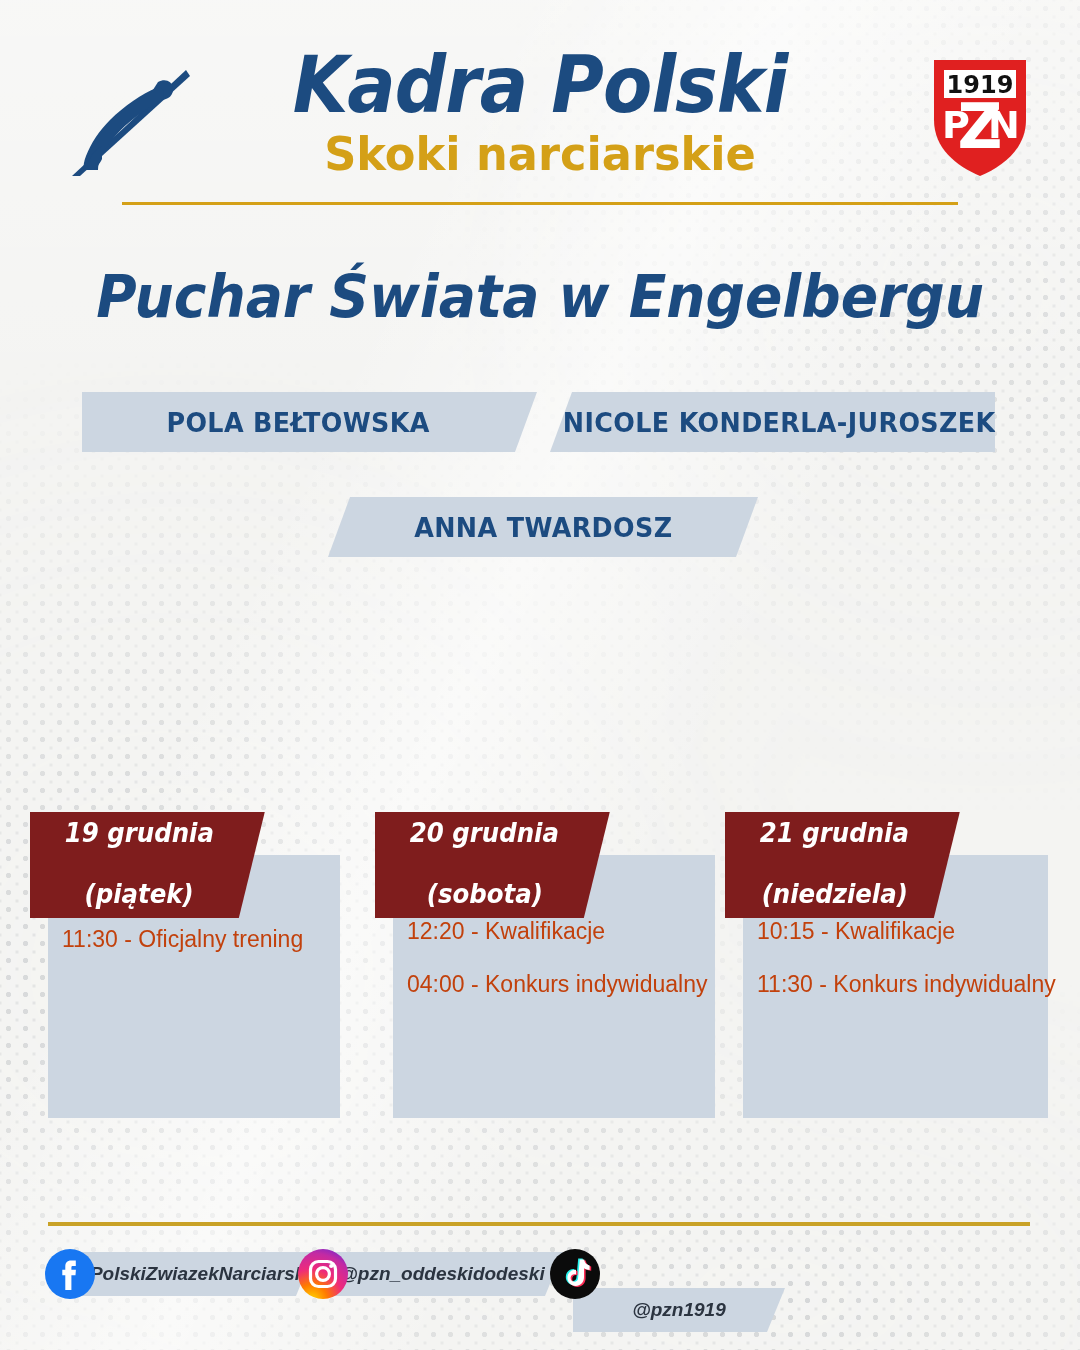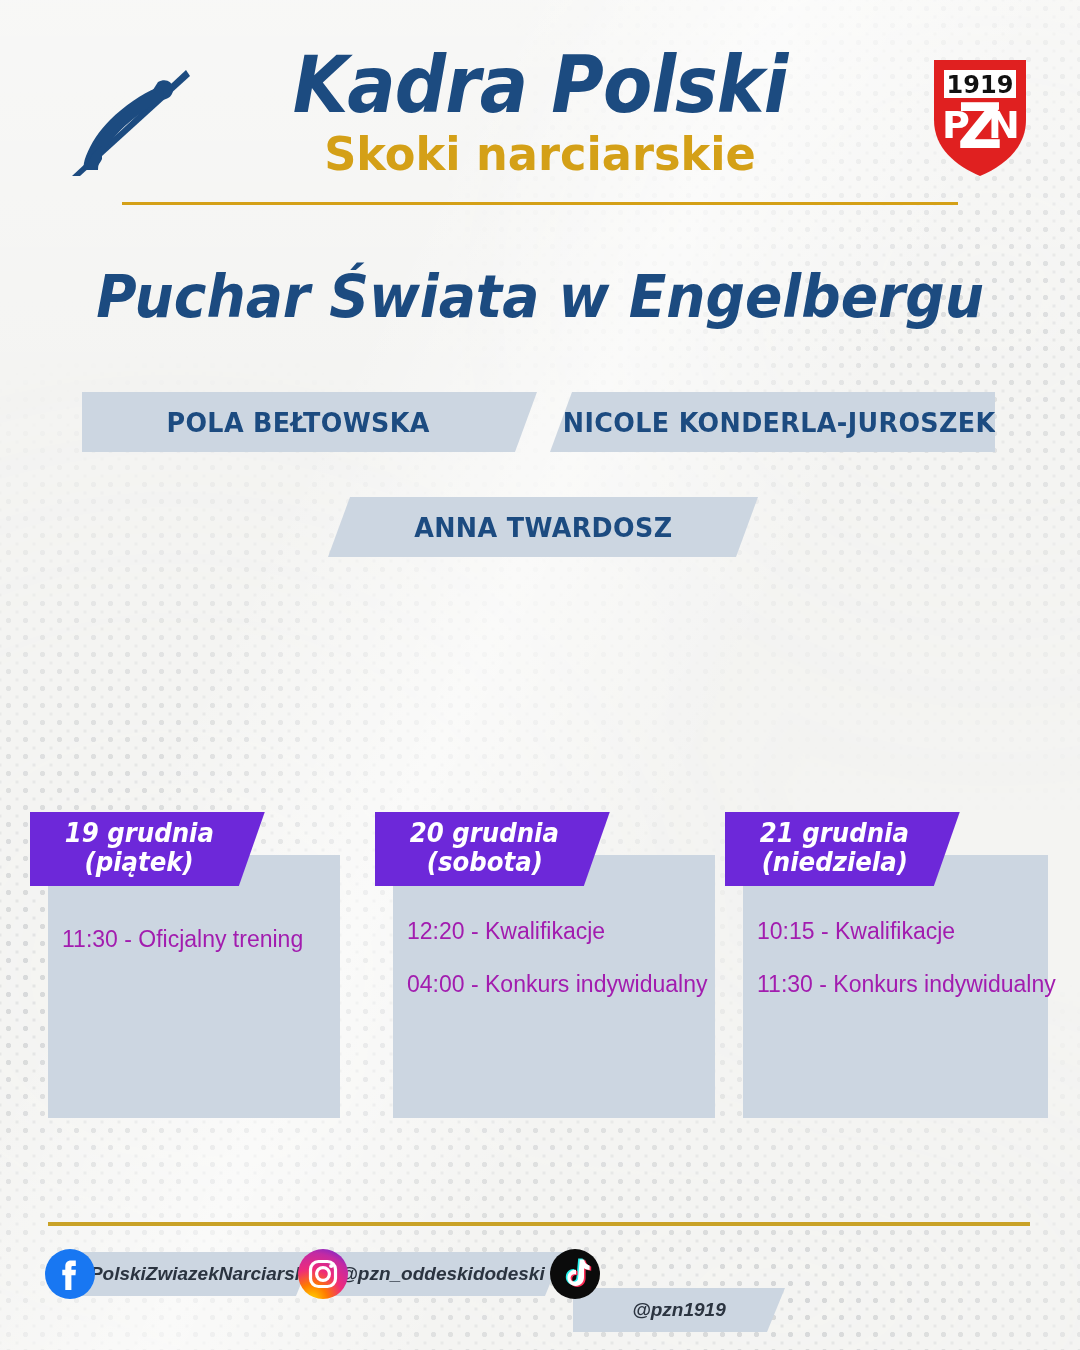--- a/index.html
+++ b/index.html
@@ -106,39 +106,40 @@
 
   
   .schedule{ position:absolute; top:812px; left:0; width:1080px; height:310px; }
   .day{ position:absolute; top:0; }
   .day-card{
     position:absolute; top:43px;
     background:#ccd6e1;
   }
   .day-banner{
     position:absolute; top:0; left:0;
-    background:#6d28d9;
+    background:#7f1d1d;
     color:#ffffff;
     display:flex; flex-direction:column; align-items:center; justify-content:center;
     padding:7px 46px 9px 30px;
     clip-path: polygon(0 0, 100% 0, calc(100% - 26px) 100%, 0 100%);
+    gap: 32px;
   }
   .day-banner .d1, .day-banner .d2{
     font-family:"DejaVu Sans", sans-serif;
     font-weight:bold; font-style:italic; font-size:26px;
     line-height:1.12; white-space:nowrap;
     transform:scaleX(0.94);
   }
   .day-events{
     position:absolute; left:32px; top:0; width:100%;
     display:flex; flex-direction:column; gap:26px;
   }
   .day-events .ev{
     font-family:"Liberation Sans", sans-serif;
-    font-size:23px; color:#a21caf; white-space:nowrap;
+    font-size:23px; color:#c2410c; white-space:nowrap;
   }
 
   .day-1 { left:30px; width:310px; }
   .day-1 .day-card { left:18px; width:292px; height:263px; }
   .day-1 .day-events { top:114px; }
   .day-2 { left:375px; width:340px; }
   .day-2 .day-card { left:18px; width:322px; height:263px; }
   .day-2 .day-events { top:106px; }
   .day-3 { left:725px; width:330px; }
   .day-3 .day-card { left:18px; width:305px; height:263px; }

